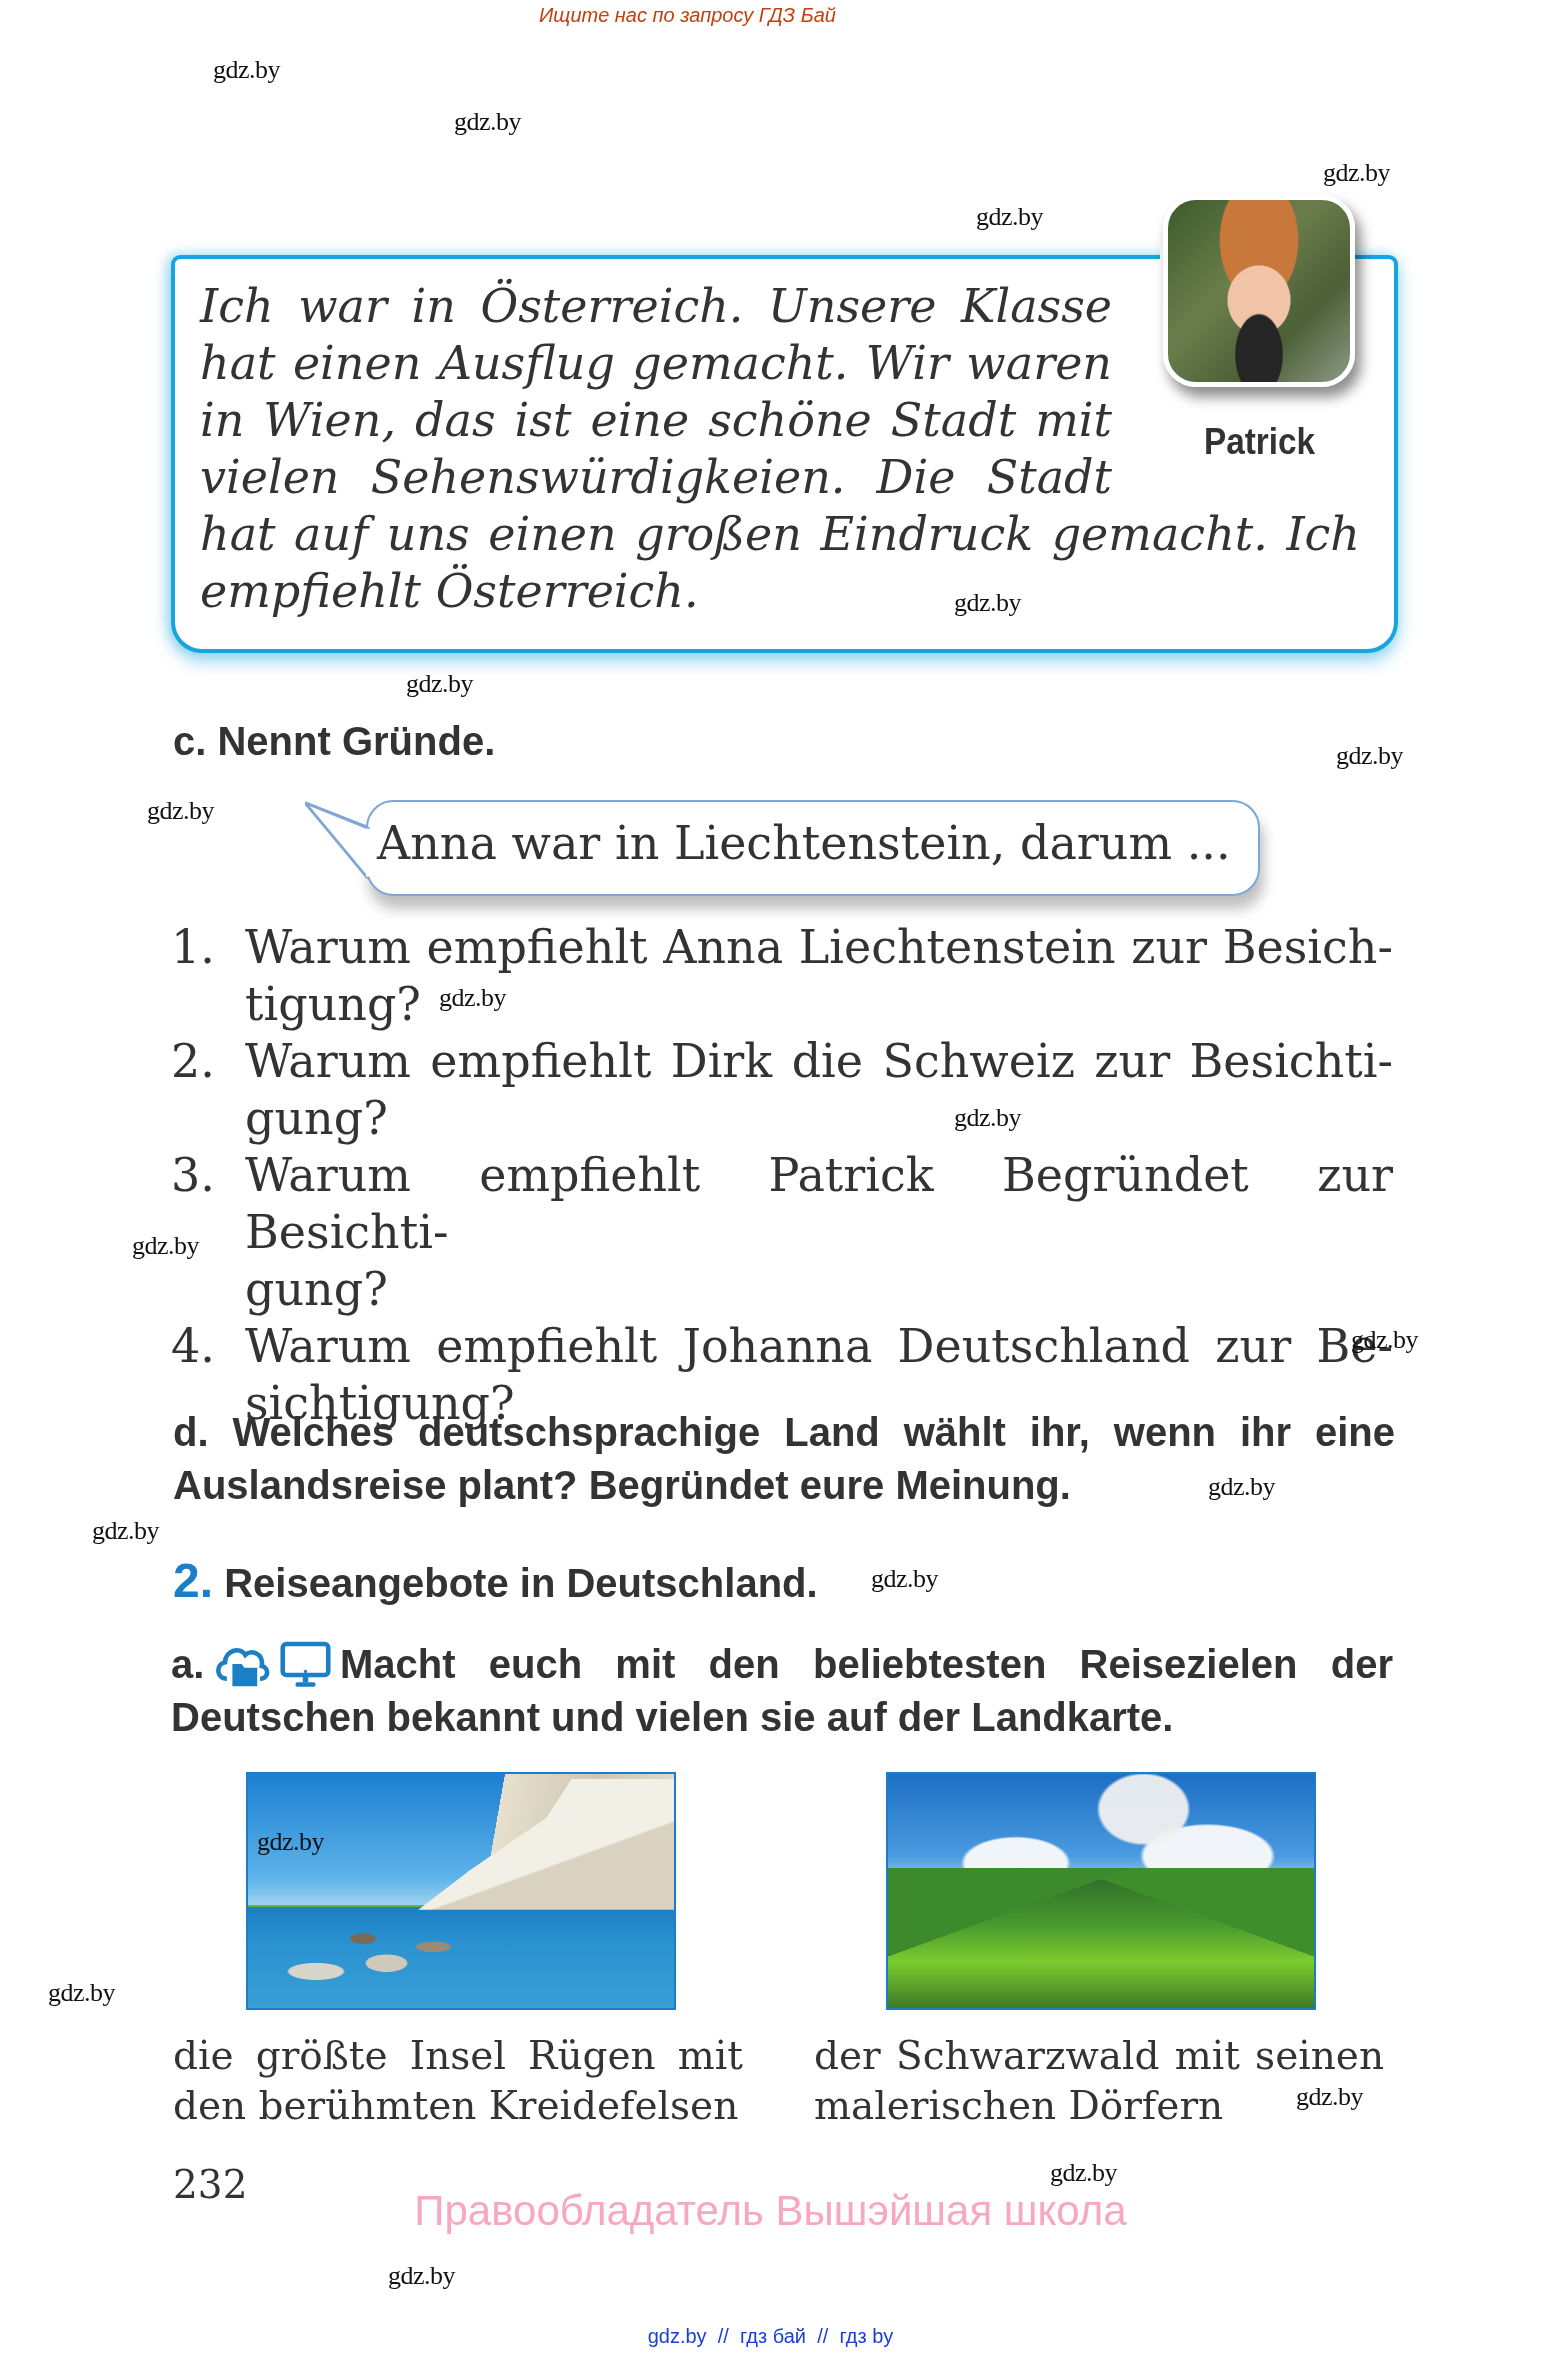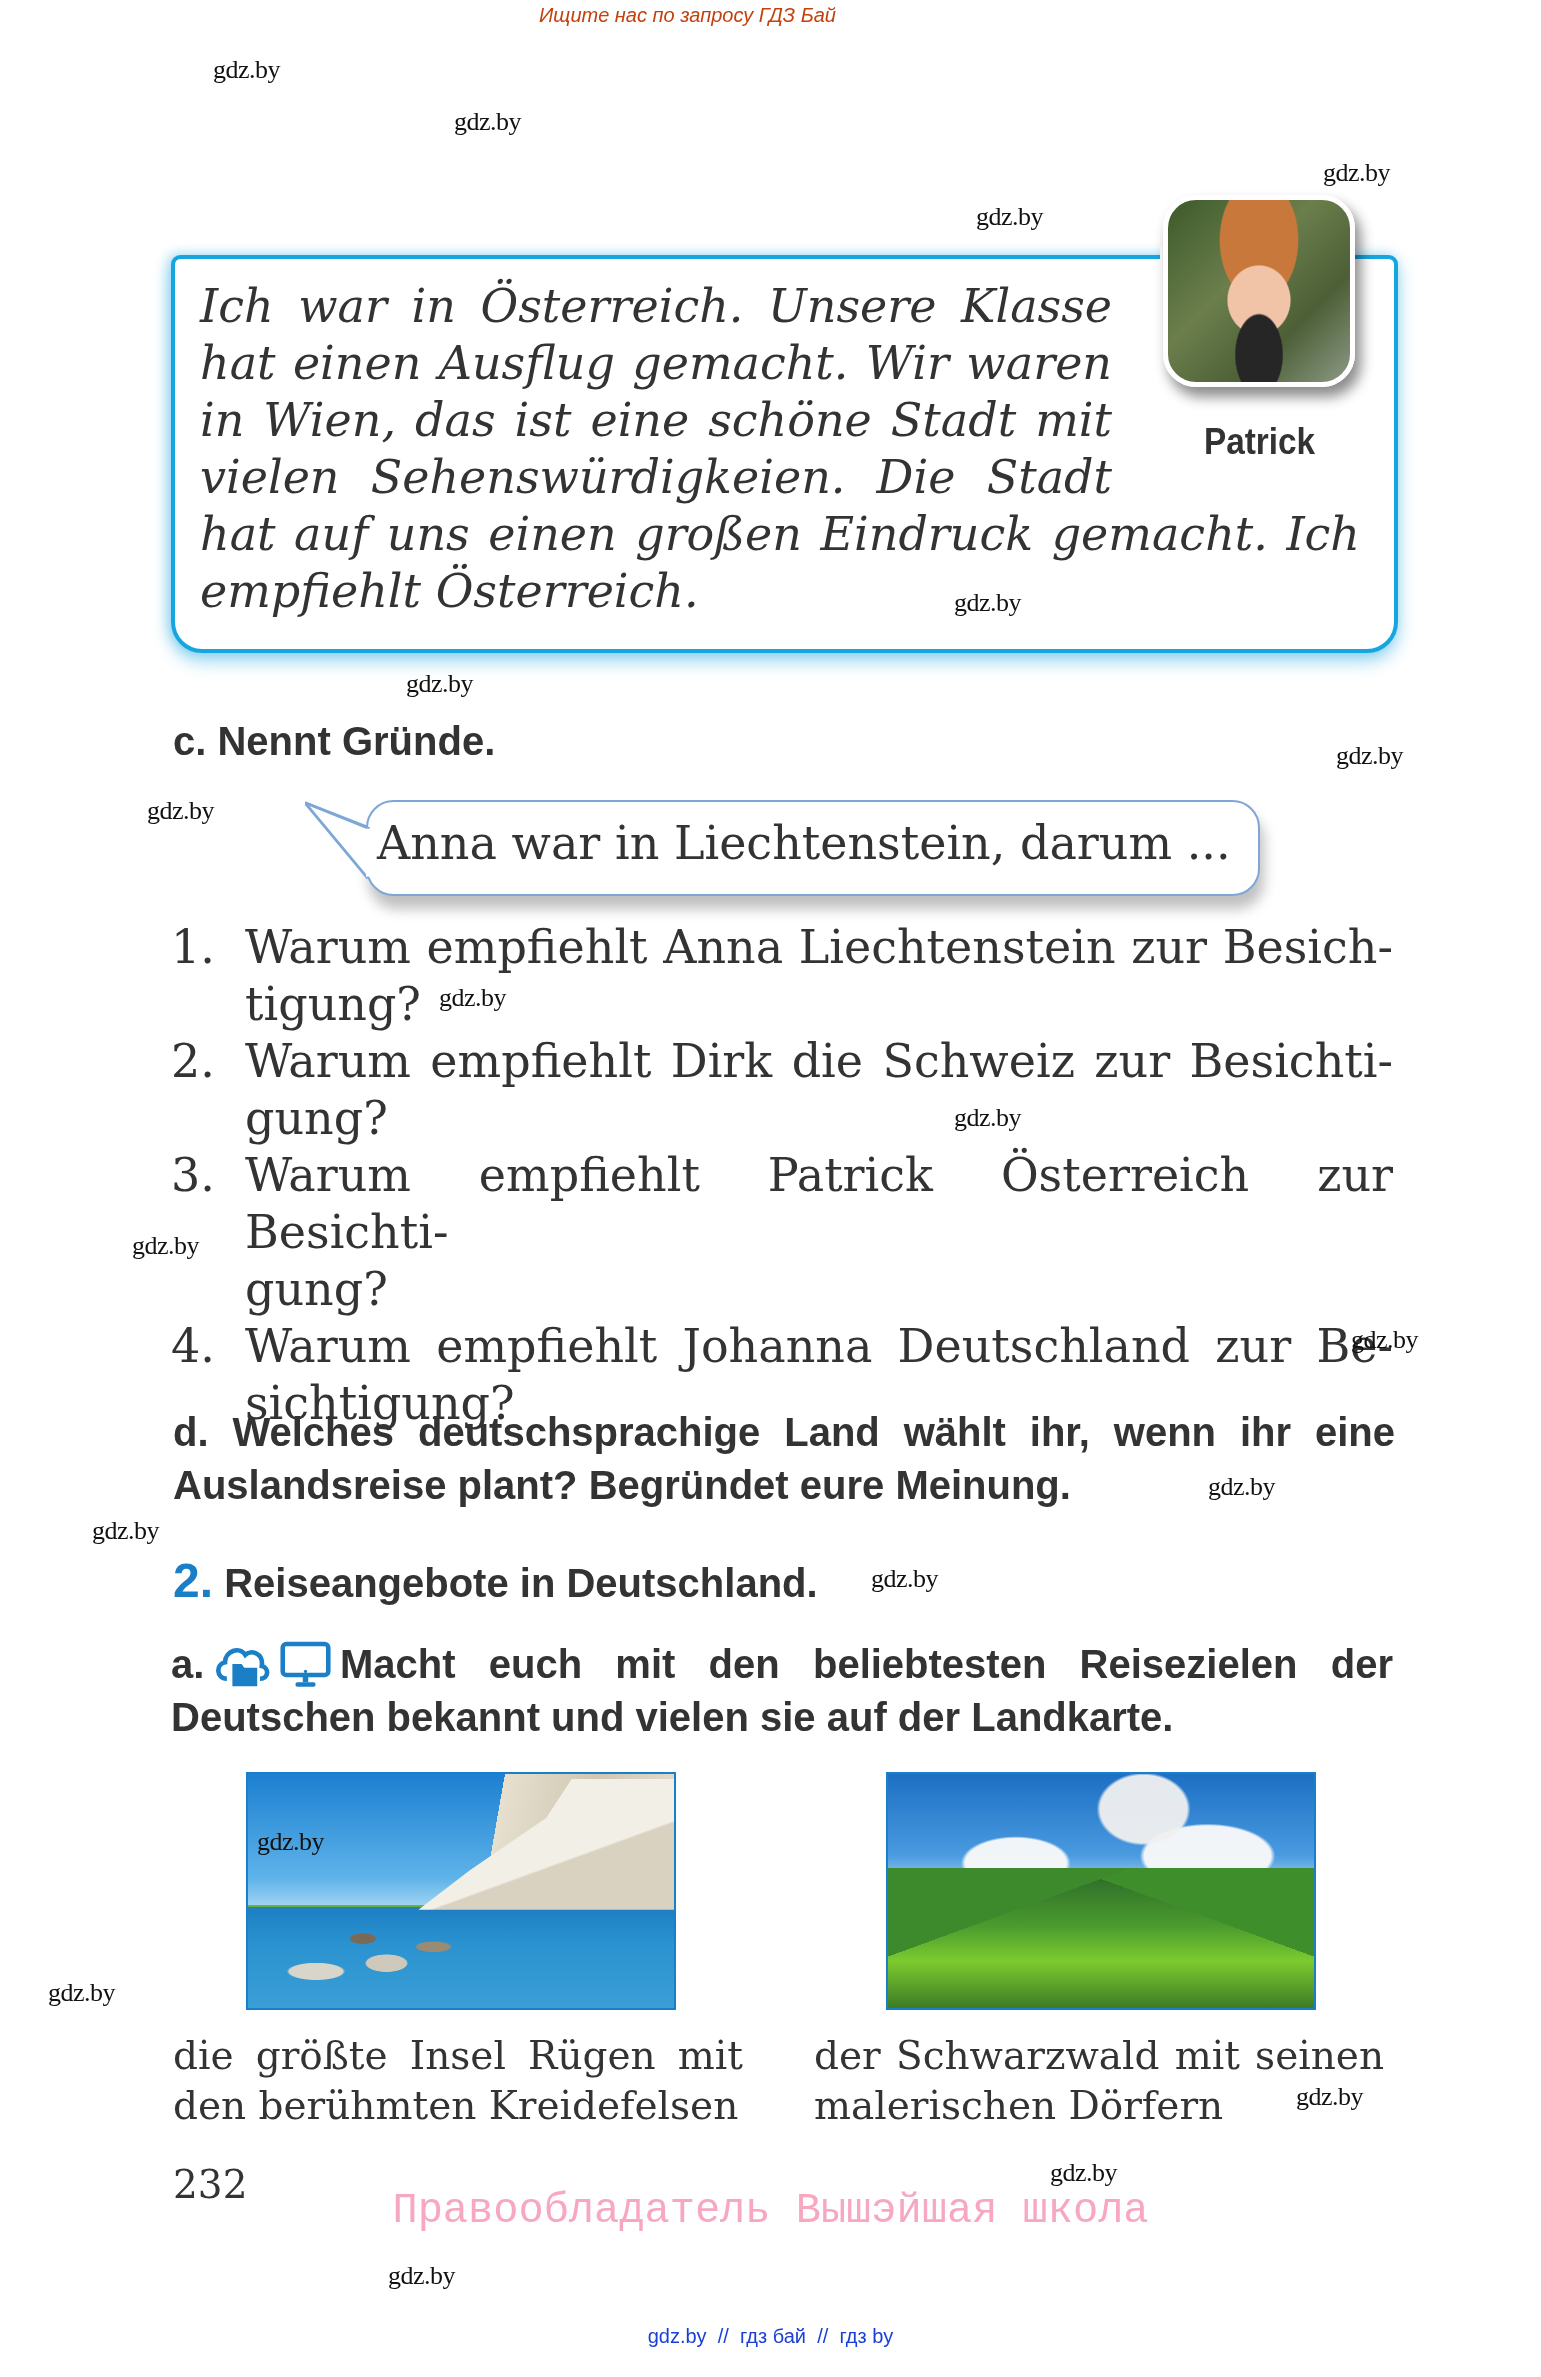--- a/index.html
+++ b/index.html
@@ -61,21 +61,21 @@
               radial-gradient(ellipse at 30% 38%, rgba(250,250,250,0.95) 0 12%, transparent 13%),
               radial-gradient(ellipse at 75% 35%, rgba(250,250,250,0.95) 0 14%, transparent 15%),
               linear-gradient(180deg, #1d6fc4 0%, #4a9be0 35%, #8cc4ea 44%, transparent 44%),
               linear-gradient(180deg, #2f6f2a 44%, #4b9b2e 65%, #7ccb2f 80%, #3d7b24 100%); }
   .photo2 .hills { position:absolute; left:0; top:40%; width:100%; height:60%;
             background:linear-gradient(160deg, #3c8a2c 0 30%, transparent 30%),
                        linear-gradient(200deg, #3f8e2c 0 30%, transparent 30%); }
 
   .caption { position:absolute; font-size:39px; line-height:50px; width:570px; }
   .page-num { position:absolute; left:173px; top:2162px; font-size:39px; }
-  .copyright { position:absolute; left:0; width:1541px; top:2187px; text-align:center; color:#f7a8c0; font-size:42px; font-family:Liberation Mono, monospace; }
+  .copyright { position:absolute; left:0; width:1541px; top:2187px; text-align:center; color:#f7a8c0; font-size:42px; font-family:Liberation Sans, sans-serif; }
   .footer-links { position:absolute; left:0; width:1541px; top:2325px; text-align:center; color:#1a3fd6; font-size:20px; }
 </style>
 </head>
 <body>
 
 <div class="top-banner">Ищите нас по запросу ГДЗ Бай</div>
 
 <span class="wm" style="left:213px;top:55px">gdz.by</span>
 <span class="wm" style="left:454px;top:107px">gdz.by</span>
 <span class="wm" style="left:1323px;top:158px">gdz.by</span>
@@ -117,21 +117,21 @@
     <span class="justify" style="display:block">Warum empfiehlt Anna Liechtenstein zur Besich-</span>
     <span style="display:block">tigung?</span>
   </div>
   <div class="qitem">
     <span class="qnum">2.</span>
     <span class="justify" style="display:block">Warum empfiehlt Dirk die Schweiz zur Besichti-</span>
     <span style="display:block">gung?</span>
   </div>
   <div class="qitem">
     <span class="qnum">3.</span>
-    <span class="justify" style="display:block">Warum empfiehlt Patrick Österreich zur Besichti-</span>
+    <span class="justify" style="display:block">Warum empfiehlt Patrick Begründet zur Besichti-</span>
     <span style="display:block">gung?</span>
   </div>
   <div class="qitem">
     <span class="qnum">4.</span>
     <span class="justify" style="display:block">Warum empfiehlt Johanna Deutschland zur Be-</span>
     <span style="display:block">sichtigung?</span>
   </div>
 </div>
 <span class="wm" style="left:439px;top:983px">gdz.by</span>
 <span class="wm" style="left:954px;top:1103px">gdz.by</span>

